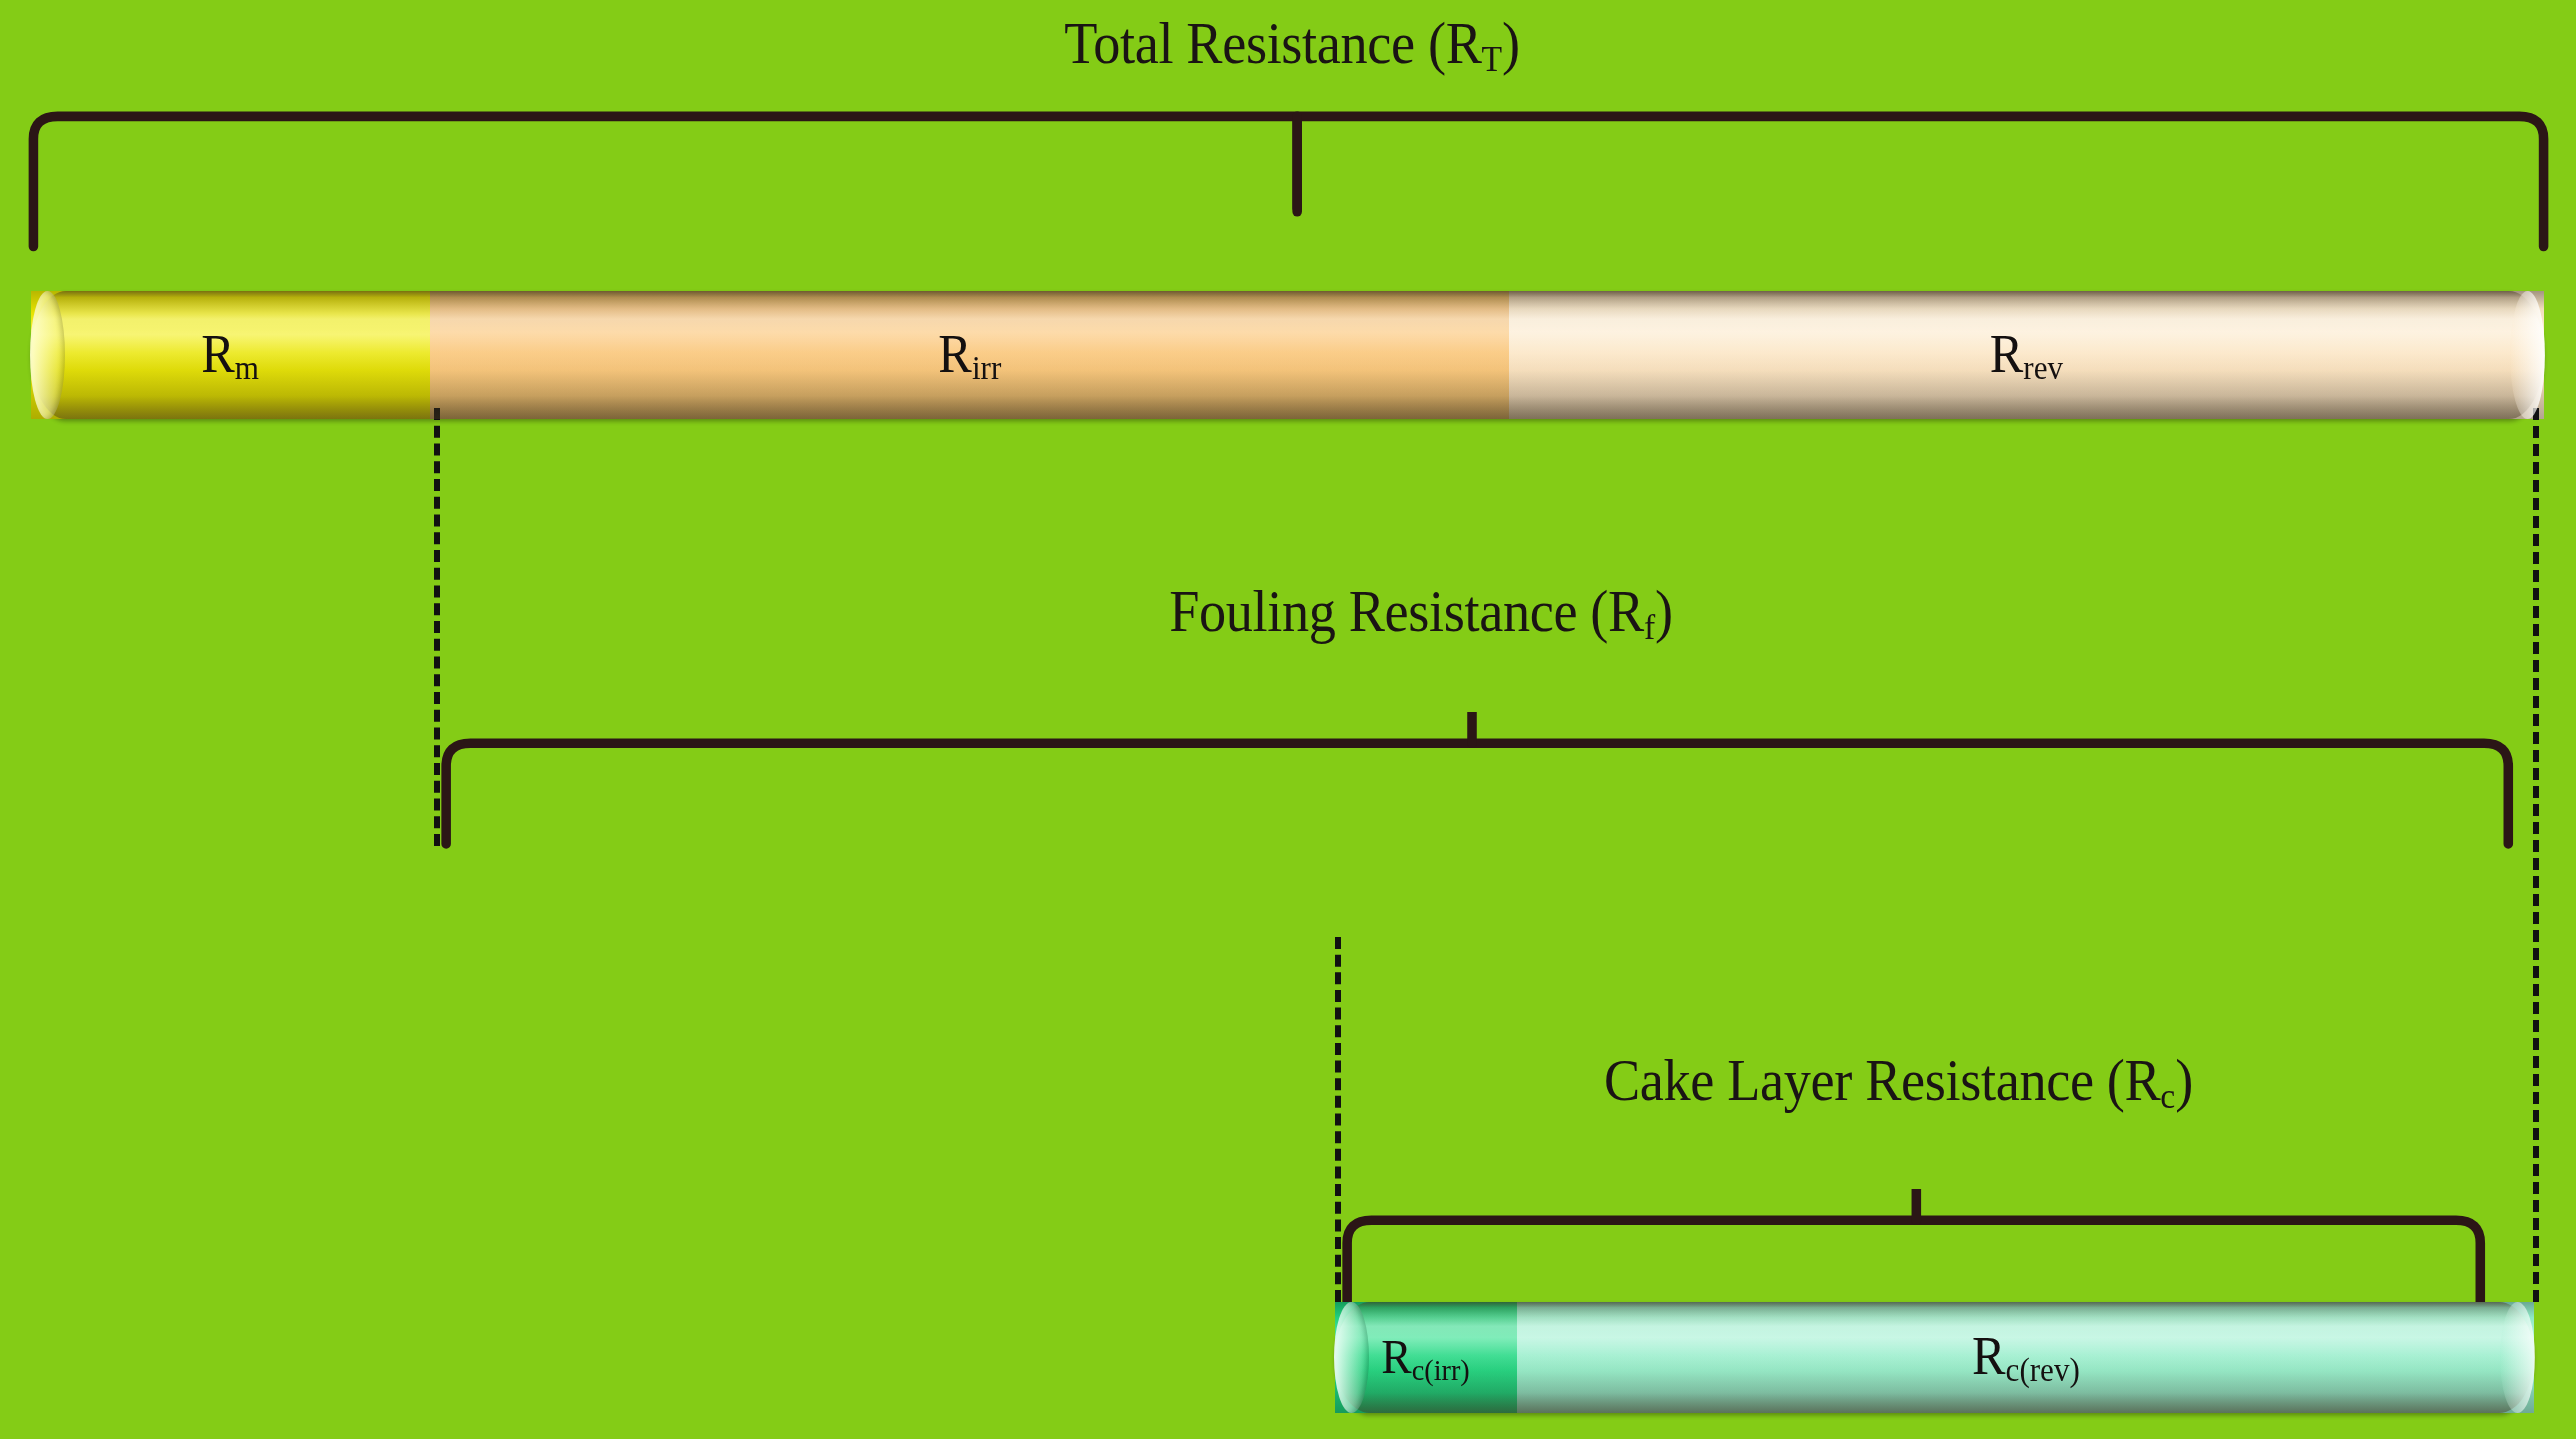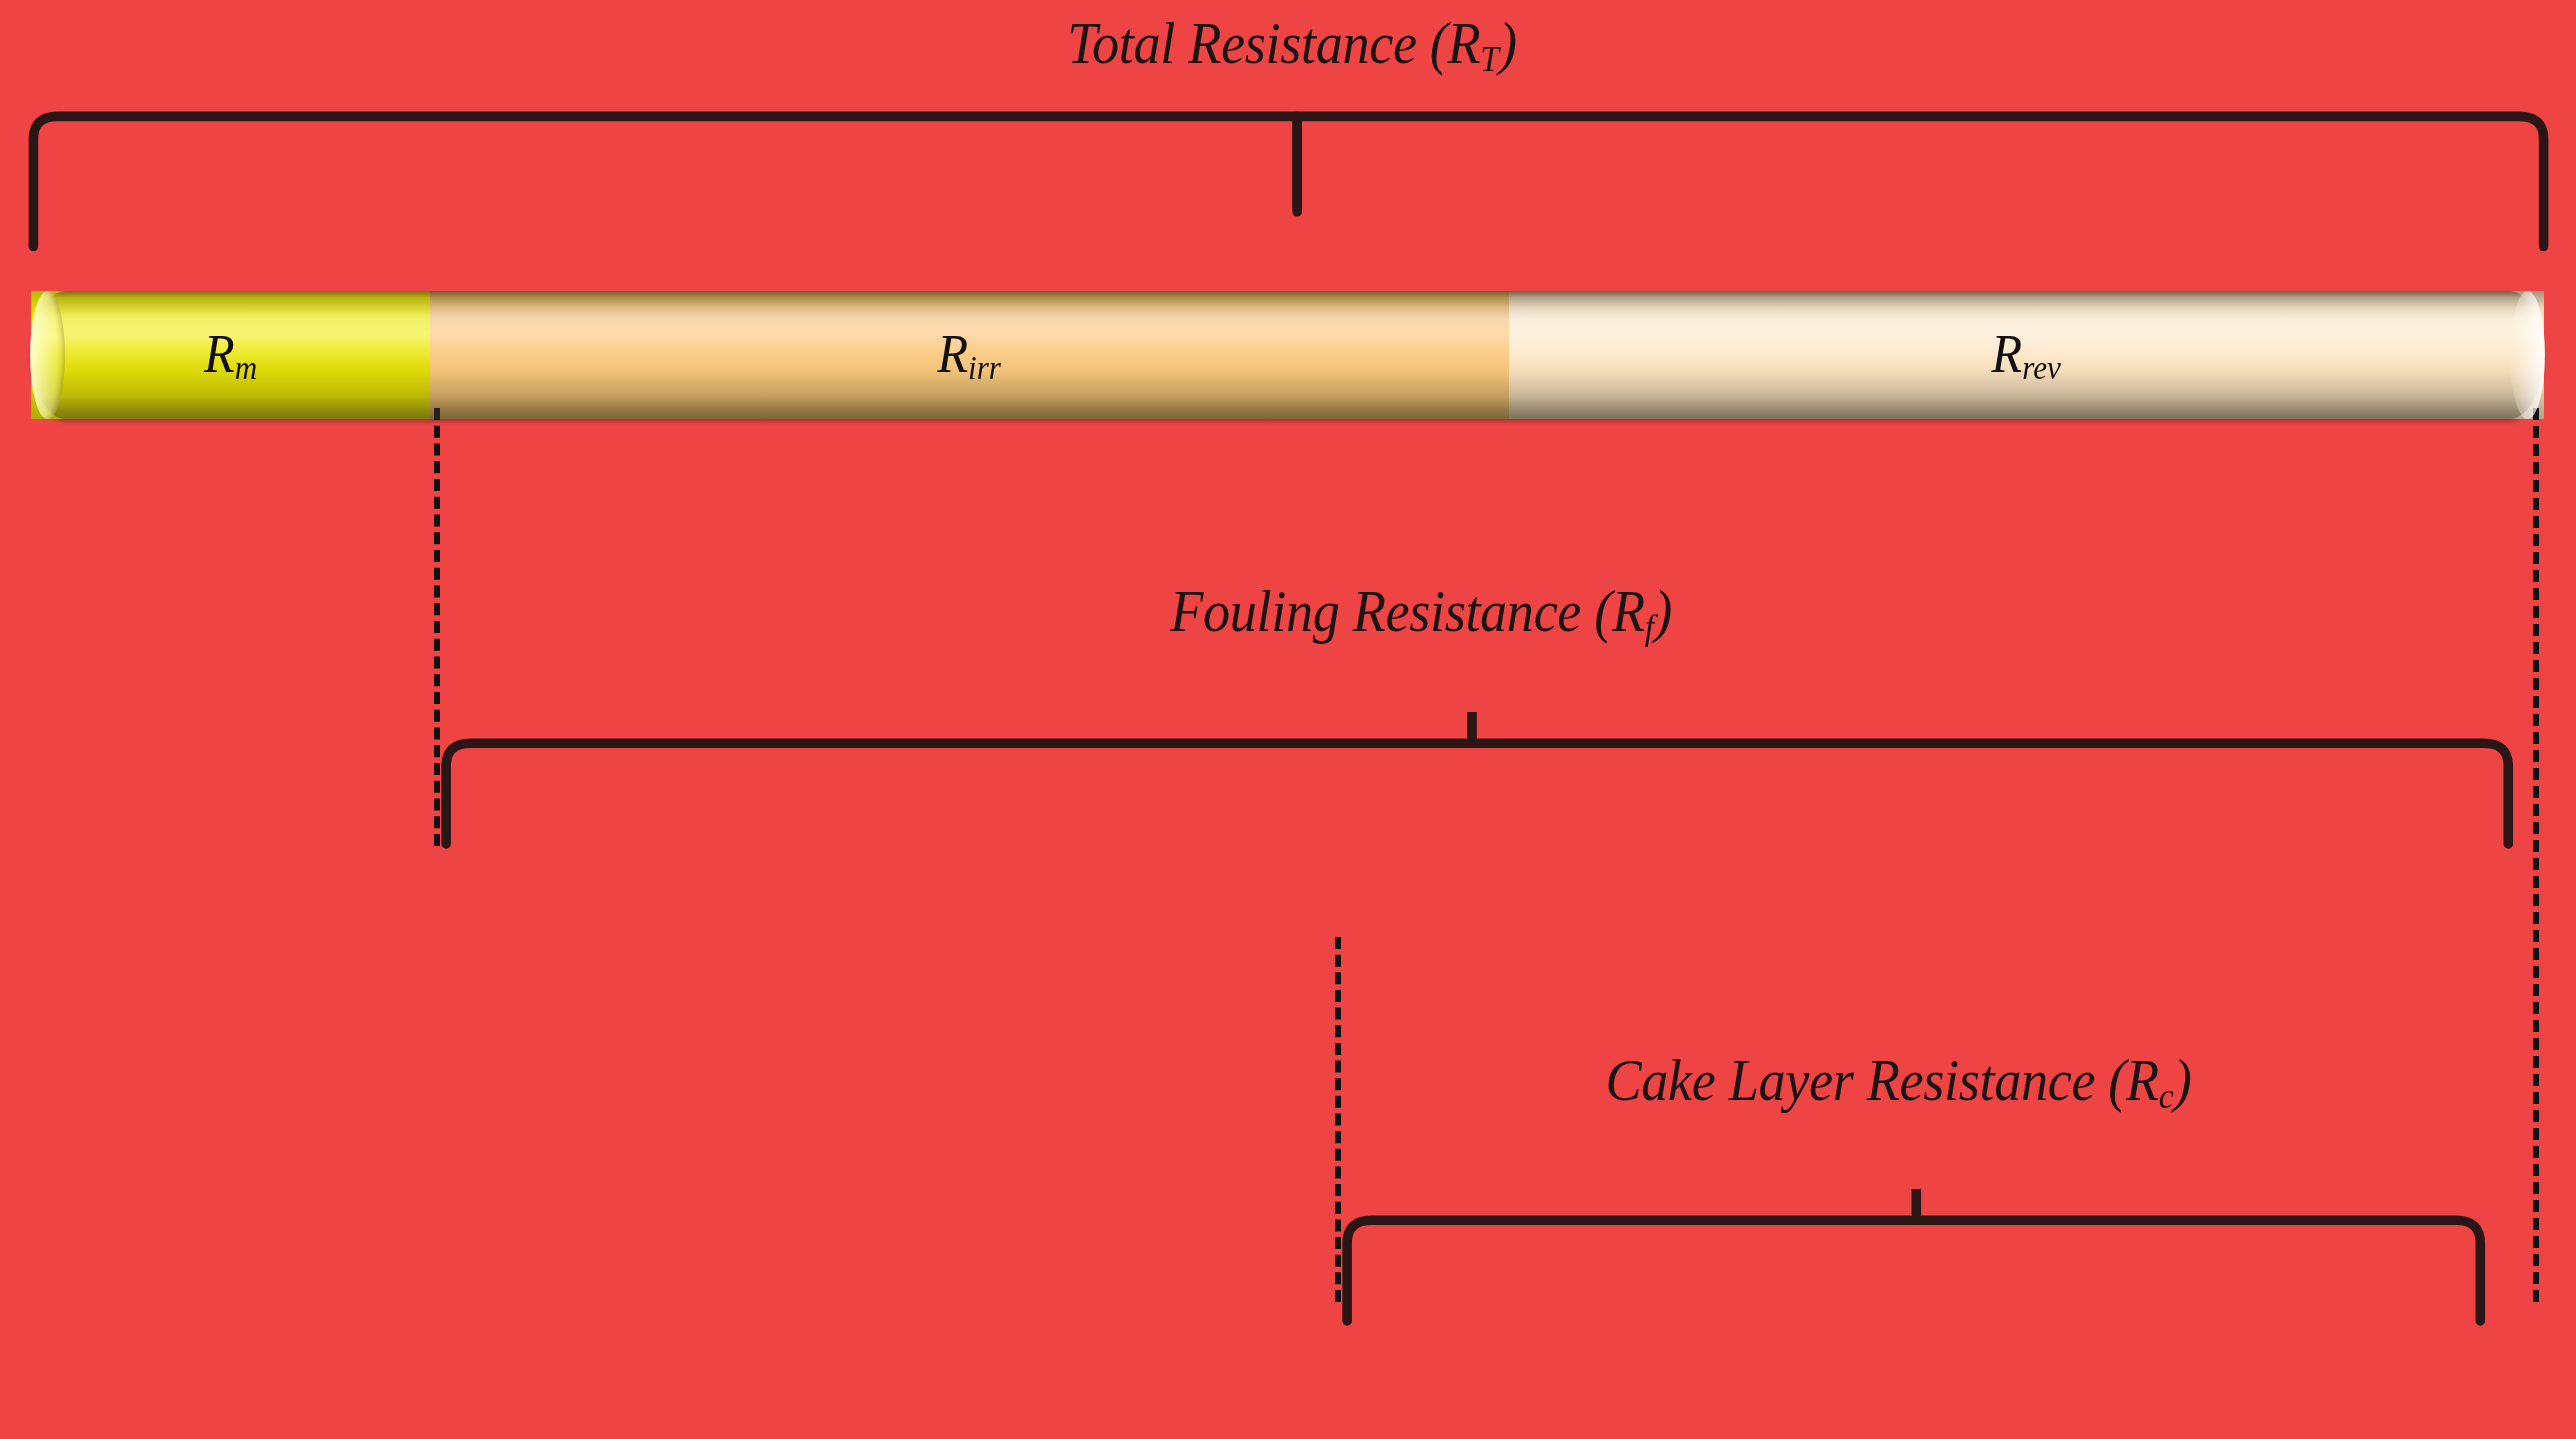--- a/index.html
+++ b/index.html
@@ -7,23 +7,22 @@
     padding: 0;
     background: #ffffff;
   }
   body {
     font-family: "Liberation Serif", "DejaVu Serif", serif;
   }
   #stage {
     position: relative;
     width: 2576px;
     height: 1440px;
-    background: #ef4444;
+    background: #84cc16;
     overflow: hidden;
-    font-style: italic;
   }
 
   
   .caption {
     position: absolute;
     font-family: "Liberation Serif", "DejaVu Serif", serif;
     font-size: 59px;
     color: #1a1414;
     white-space: nowrap;
     letter-spacing: -0.4px;
@@ -175,15 +174,30 @@
 
   <div class="caption" style="left:1482px; top:1046px; width:833px;">
     <span>Cake Layer Resistance (R</span><sub>c</sub><span>)</span>
   </div>
 
   <svg class="bracket" style="left:1335px; top:1189px;" width="1180" height="139" viewBox="0 0 1360 160">
     <path d="M 14 152 L 14 62 Q 14 36 42 36 L 670 36 L 1292 36 Q 1320 36 1320 62 L 1320 152" fill="none" stroke="#2b1616" stroke-width="11" stroke-linecap="round" stroke-linejoin="round"></path>
     <path d="M 670 36 L 670 0" fill="none" stroke="#2b1616" stroke-width="11" stroke-linecap="round"></path>
   </svg>
 
+  <div class="bar" style="left:1335px; top:1302px; width:1199px; height:111px; background:#94ecc8;">
+    <div class="seg cap-left" style="left:0px; width:182px; background:linear-gradient(to bottom,#159e5c 0%,#22d07d 14%,#55e6a2 32%,#1fd37e 62%,#169b5c 100%);">
+      <div class="endcap" style="background:linear-gradient(to right, rgba(240,255,248,0.95), rgba(31,211,126,0.22));"></div>
+      <span class="seg-label" style="font-size:49px;">
+        <span>R</span><sub>c(irr)</sub>
+      </span>
+    </div>
+    <div class="seg cap-right" style="left:182px; width:1017px; background:linear-gradient(to bottom,#6ba894 0%,#8fe8c4 14%,#b6f4dc 32%,#94ecc8 62%,#6faa95 100%);">
+      <div class="endcap-right" style="background:linear-gradient(to left, rgba(255,255,255,0.75), rgba(148,236,200,0.12));"></div>
+      <span class="seg-label">
+        <span>R</span><sub>c(rev)</sub>
+      </span>
+    </div>
+    <div class="gloss"></div>
+  </div>
 
 </div>
 
 
 </body></html>

